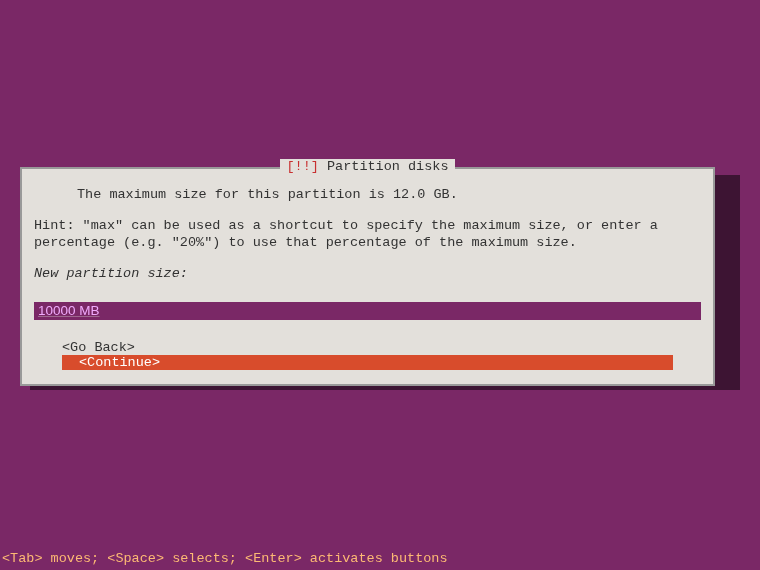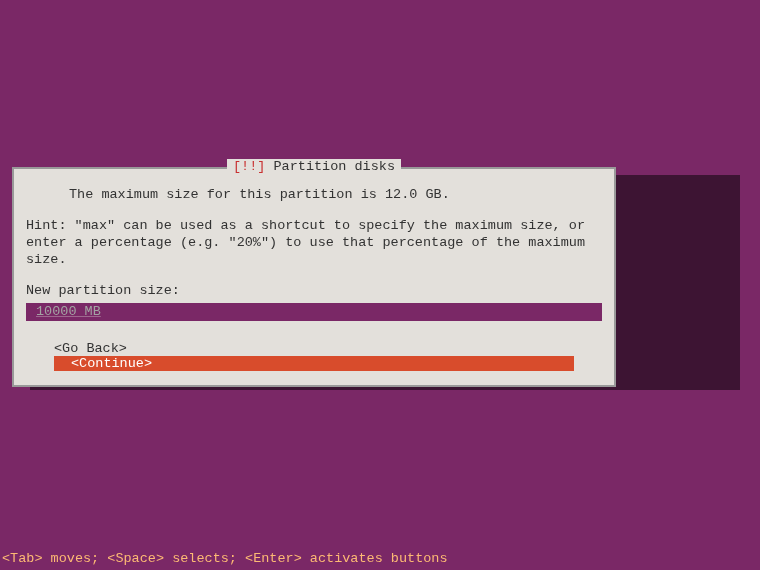--- a/index.html
+++ b/index.html
@@ -20,22 +20,22 @@
       position: absolute;
       top: 175px;
       left: 30px;
       width: 710px;
       height: 215px;
       background: #3d1433;
     }
     .dialog {
       position: absolute;
       top: 167px;
-      left: 12px;
-      width: 604px;
+      left: 20px;
+      width: 695px;
       background: #e3e0db;
       border: 2px solid #999;
       padding: 0;
     }
     .dialog-inner {
       position: relative;
       padding: 18px 12px 14px 12px;
     }
     .title-container {
       position: absolute;
@@ -59,31 +59,32 @@
       line-height: 1.25;
     }
     .info-line {
       margin-bottom: 14px;
       margin-left: 43px;
     }
     .hint-block {
       margin-bottom: 14px;
     }
     .prompt-label {
-      margin-bottom: 4px;
+      margin-bottom: 19px;
+      font-style: italic;
     }
     .input-field {
       width: 100%;
       background: #7a2866;
-      color: #a3a3a3;
-      padding: 0 10px;
+      color: #f0abfc;
+      padding: 0 4px;
       line-height: 18px;
       height: 18px;
       border: none;
-      font-family: Liberation Mono, monospace;
+      font-family: Liberation Sans, sans-serif;
       font-size: inherit;
       white-space: pre;
       overflow: hidden;
       cursor: text;
       text-decoration: underline;
       text-decoration-color: rgba(227,224,219,0.35);
       text-decoration-thickness: 1px;
     }
     .input-text {
       text-decoration: none;

